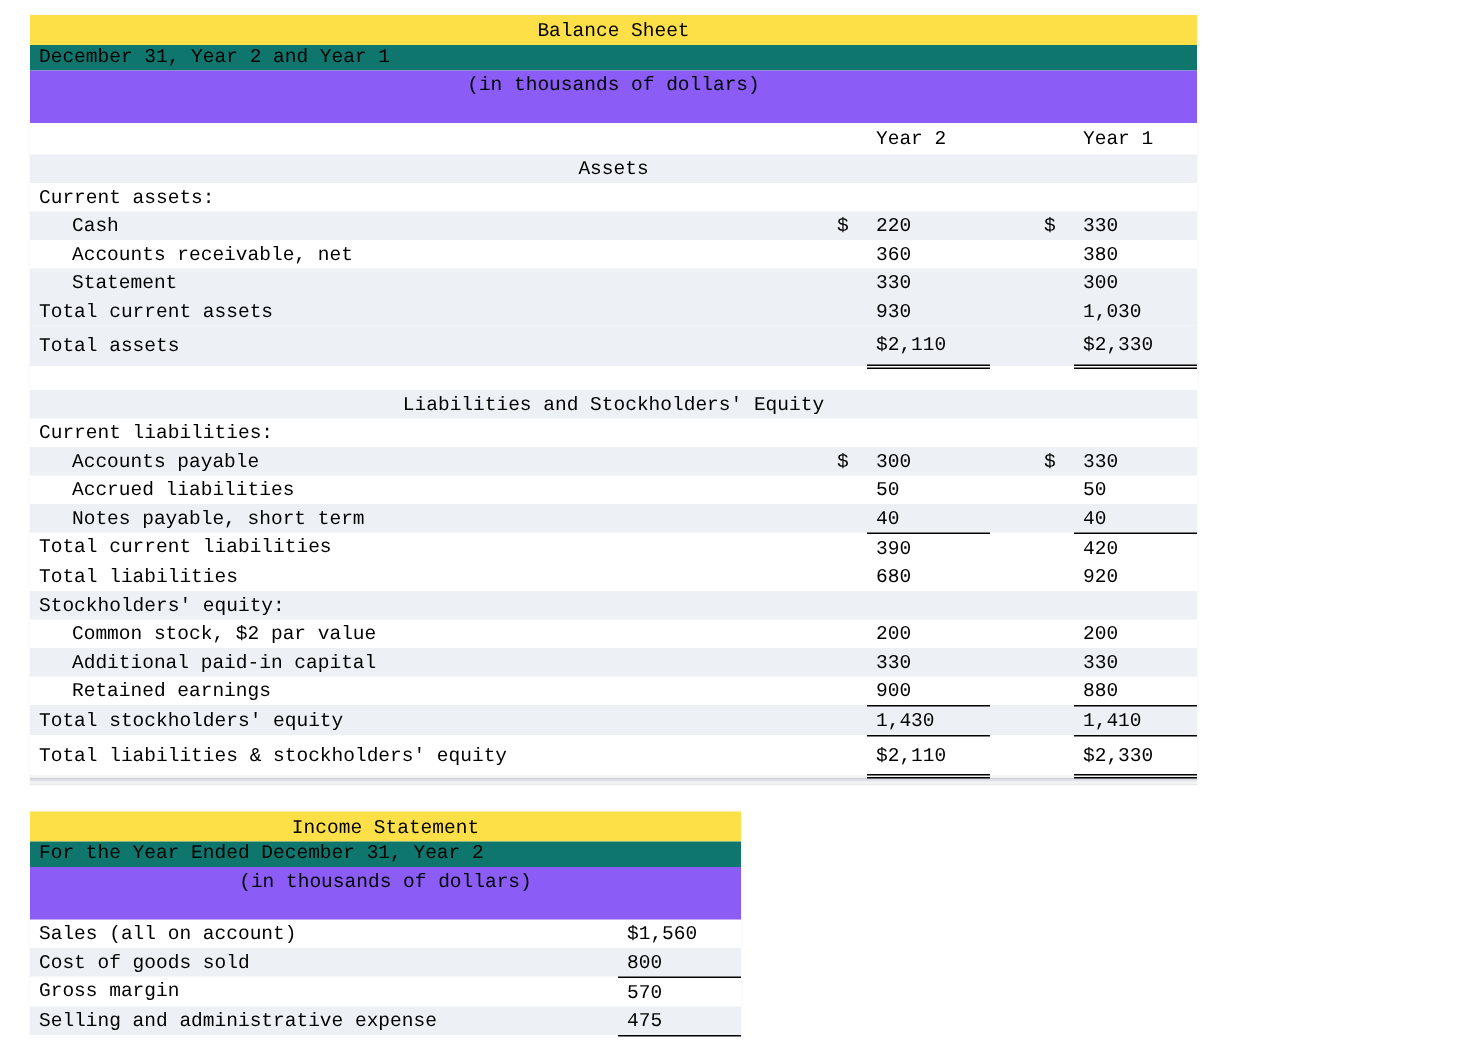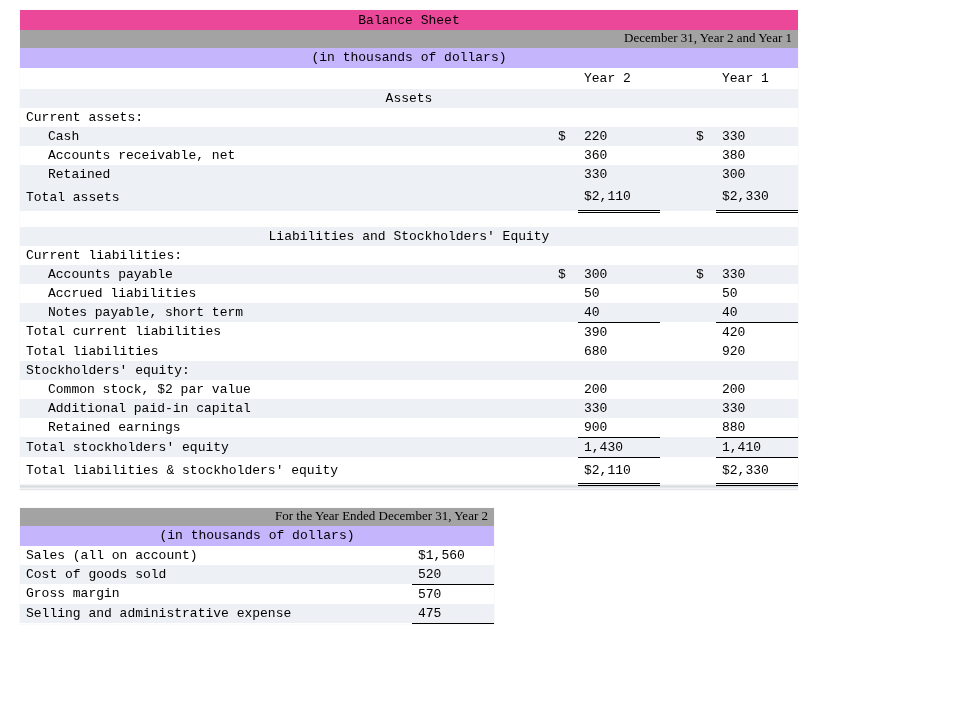--- a/index.html
+++ b/index.html
@@ -9,35 +9,34 @@
     background: #fff;
     margin: 0;
     padding: 10px 20px;
   }
   .sheet {
     border-collapse: collapse;
     margin-bottom: 18px;
     box-shadow: 0 0 0 1px rgba(0,0,0,0.02);
   }
   .sheet tr.title-row td {
-    background: #ec4899;
+    background: #fde047;
     text-align: center;
     font-weight: normal;
     padding-top: 3px;
   }
   .sheet tr.title-row2 td {
-    background: #a3a3a3;
-    text-align: right;
+    background: #0f766e;
+    text-align: left;
     padding-top: 0px;
-    font-family: Liberation Serif, serif;
   }
   .sheet tr.title-row3 td {
-    background: #c4b5fd;
+    background: #8b5cf6;
     text-align: center;
-    padding-bottom: 3px;
+    padding-bottom: 18px;
   }
   .sheet tr.colhead td {
     background: #fff;
     padding: 3px 6px;
   }
   .sheet tr.alt td {
     background: #edf0f4;
   }
   .sheet td {
     padding: 2px 6px;
@@ -110,26 +109,34 @@
   </tr>
   <tr>
     <td class="label indent1">Accounts receivable, net</td>
     <td class="cur"></td>
         <td class="num">360</td>
     <td></td>
         <td class="cur"></td>
         <td class="num">380</td>
   </tr>
   <tr class="alt">
-    <td class="label indent1">Retained</td>
+    <td class="label indent1">Statement</td>
     <td class="cur"></td>
         <td class="num">330</td>
     <td></td>
         <td class="cur"></td>
         <td class="num">300</td>
+  </tr>
+  <tr class="alt">
+    <td class="label">Total current assets</td>
+    <td class="cur"></td>
+        <td class="num">930</td>
+    <td></td>
+        <td class="cur"></td>
+        <td class="num">1,030</td>
   </tr>
   <tr class="alt">
     <td class="label" style="padding-top:6px;padding-bottom:6px">Total assets</td>
     <td class="cur"></td>
         <td class="num u-double">$2,110</td>
     <td></td>
         <td class="cur"></td>
         <td class="num u-double">$2,330</td>
   </tr>
 
@@ -229,36 +236,39 @@
         <td class="num u-double">$2,330</td>
   </tr>
   <tr class="bottom-shadow">
         <td colspan="6"></td>
       </tr>
 </tbody>
   </table>
 
 <table class="sheet is">
   <tbody>
+      <tr class="title-row">
+        <td colspan="3">Income Statement</td>
+      </tr>
   <tr class="title-row2">
         <td colspan="3">For the Year Ended December 31, Year 2</td>
       </tr>
   <tr class="title-row3">
         <td colspan="3">(in thousands of dollars)</td>
       </tr>
 
   <tr>
     <td class="label c-label">Sales (all on account)</td>
     <td class="cur c-cur"></td>
     <td class="num c-num">$1,560</td>
   </tr>
   <tr class="alt">
     <td class="label">Cost of goods sold</td>
     <td class="cur"></td>
-        <td class="num u-single">520</td>
+        <td class="num u-single">800</td>
   </tr>
   <tr>
     <td class="label">Gross margin</td>
     <td class="cur"></td>
         <td class="num">570</td>
   </tr>
   <tr class="alt">
     <td class="label">Selling and administrative expense</td>
     <td class="cur"></td>
         <td class="num u-single">475</td>

